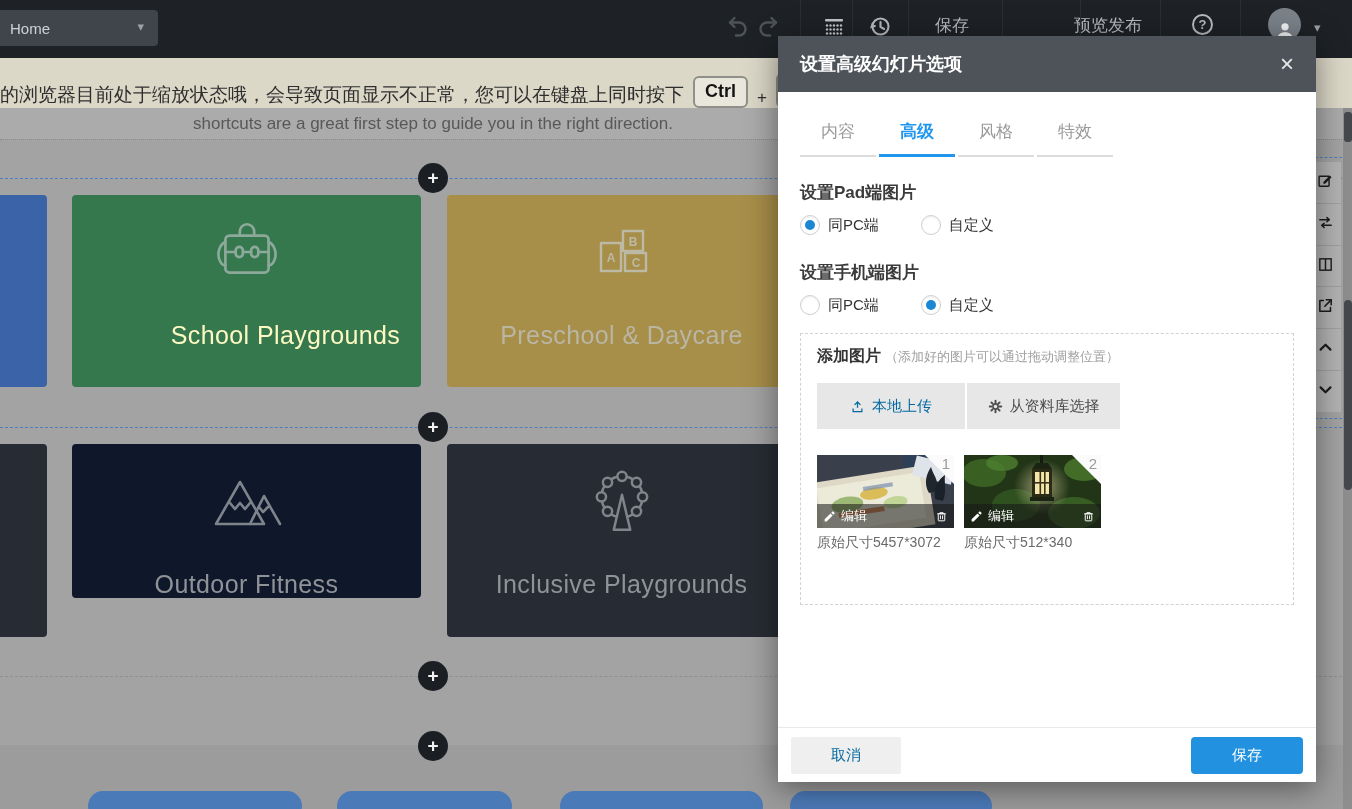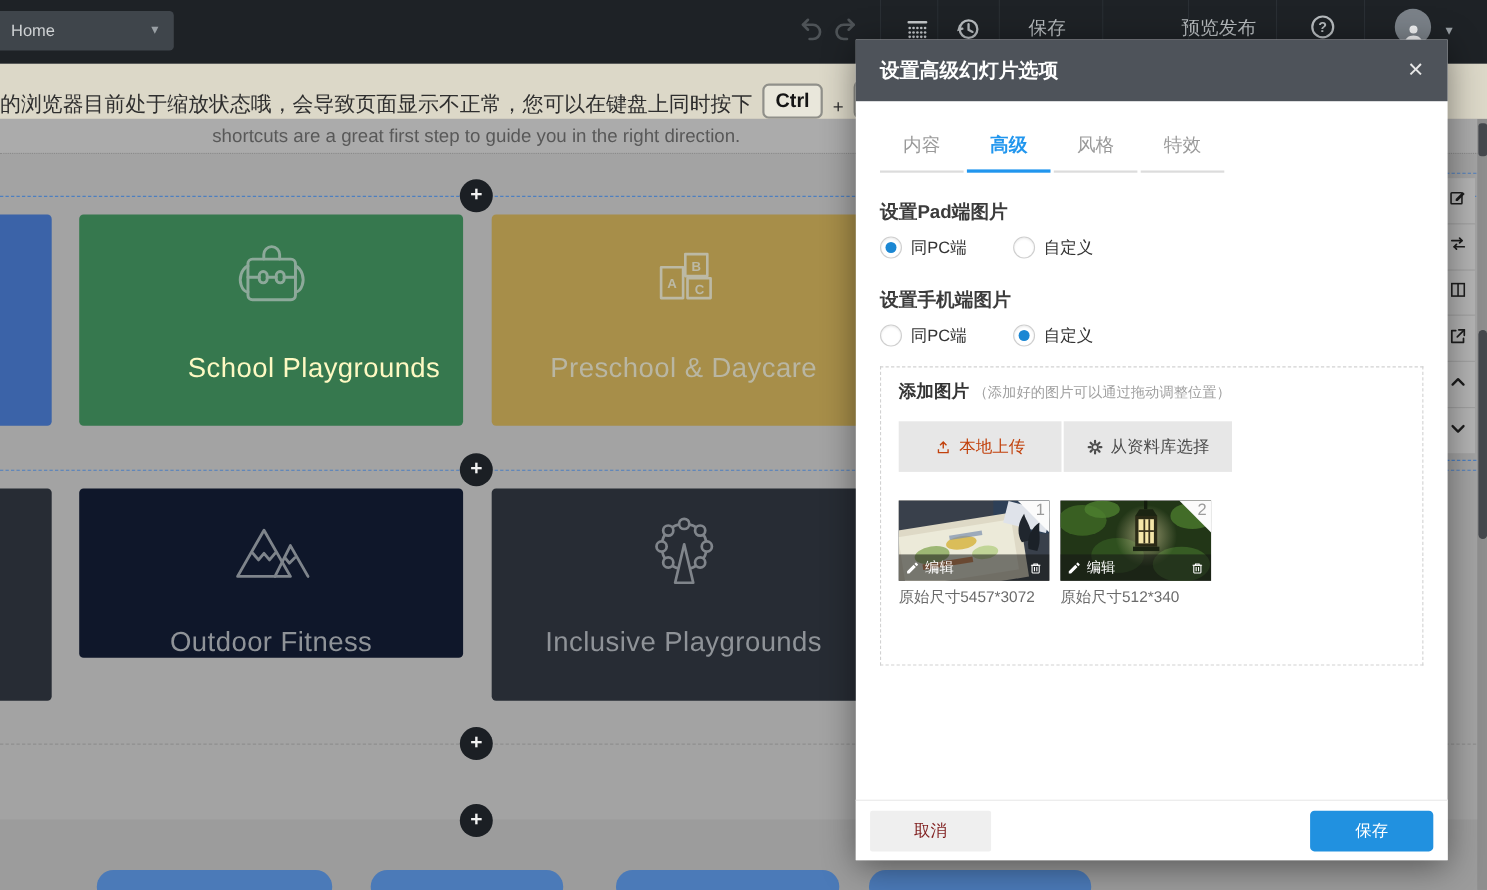--- a/index.html
+++ b/index.html
@@ -92,21 +92,21 @@
     border-top:29px solid #fbfbfb; border-left:29px solid transparent; z-index:2; }
   .thumb-num { position:absolute; top:0; right:4px; font-size:15px; color:#9b9b9b; z-index:3; }
   .thumb-bar { position:absolute; left:0; right:0; bottom:0; height:24px; background:rgba(22,22,22,.55);
     color:#fff; display:flex; align-items:center; font-size:13px; padding:0 6px; z-index:2; }
   .thumb-bar svg { width:13px; height:13px; }
   .tb-edit { display:flex; align-items:center; gap:5px; }
   .tb-trash { margin-left:auto; display:flex; align-items:center; }
   .thumb-caption { font-size:14px; color:#6a6a6a; margin-top:6px; white-space:nowrap; }
   .modal-footer { position:absolute; left:0; right:0; bottom:0; height:55px; border-top:1px solid #e9e9e9;
     display:flex; align-items:center; padding:0 13px; background:#fff; }
-  .btn-cancel { width:110px; height:37px; background:#efefef; color:#7f1d1d; font-size:15px; border-radius:2px;
+  .btn-cancel { width:110px; height:37px; background:#efefef; color:#0369a1; font-size:15px; border-radius:2px;
     display:flex; align-items:center; justify-content:center; }
   .btn-save { margin-left:auto; width:112px; height:37px; background:#2191e0; color:#fff; font-size:15px;
     border-radius:4px; display:flex; align-items:center; justify-content:center; }
 </style>
 </head>
 <body>
 
 <div class="screen">
 
   <div class="hintstrip">
@@ -341,21 +341,21 @@
         <span class="radio checked radio-gap"></span>
         <span class="radio-label">自定义</span>
       </div>
 
       <div class="add-box">
         <div class="add-title-row">
           <span class="add-title">添加图片</span>
           <span class="add-hint">（添加好的图片可以通过拖动调整位置）</span>
         </div>
         <div class="btn-row">
-          <span class="gray-btn" style="width:148px;margin-right:2px;color:#c2410c;">
+          <span class="gray-btn" style="width:148px;margin-right:2px;color:#0369a1;">
             <svg viewBox="0 0 24 24" fill="currentColor">
                 <path d="M11 14h2V7l3 3 1.4-1.4L12 3 6.6 8.6 8 10l3-3z"></path>
                 <path d="M4 15h2v4h12v-4h2v6H4z"></path>
               </svg>
             <span>本地上传</span>
           </span><span class="gray-btn" style="width:153px;">
             <svg viewBox="0 0 24 24" fill="none" stroke="currentColor" stroke-width="3.2" stroke-linecap="round">
                 <circle cx="12" cy="12" r="4.2" stroke-width="2.6"></circle>
                 <path d="M12 2.8v2.6M12 18.6v2.6M2.8 12h2.6M18.6 12h2.6M5.5 5.5l1.9 1.9M16.6 16.6l1.9 1.9M18.5 5.5l-1.9 1.9M7.4 16.6l-1.9 1.9"></path>
               </svg>

